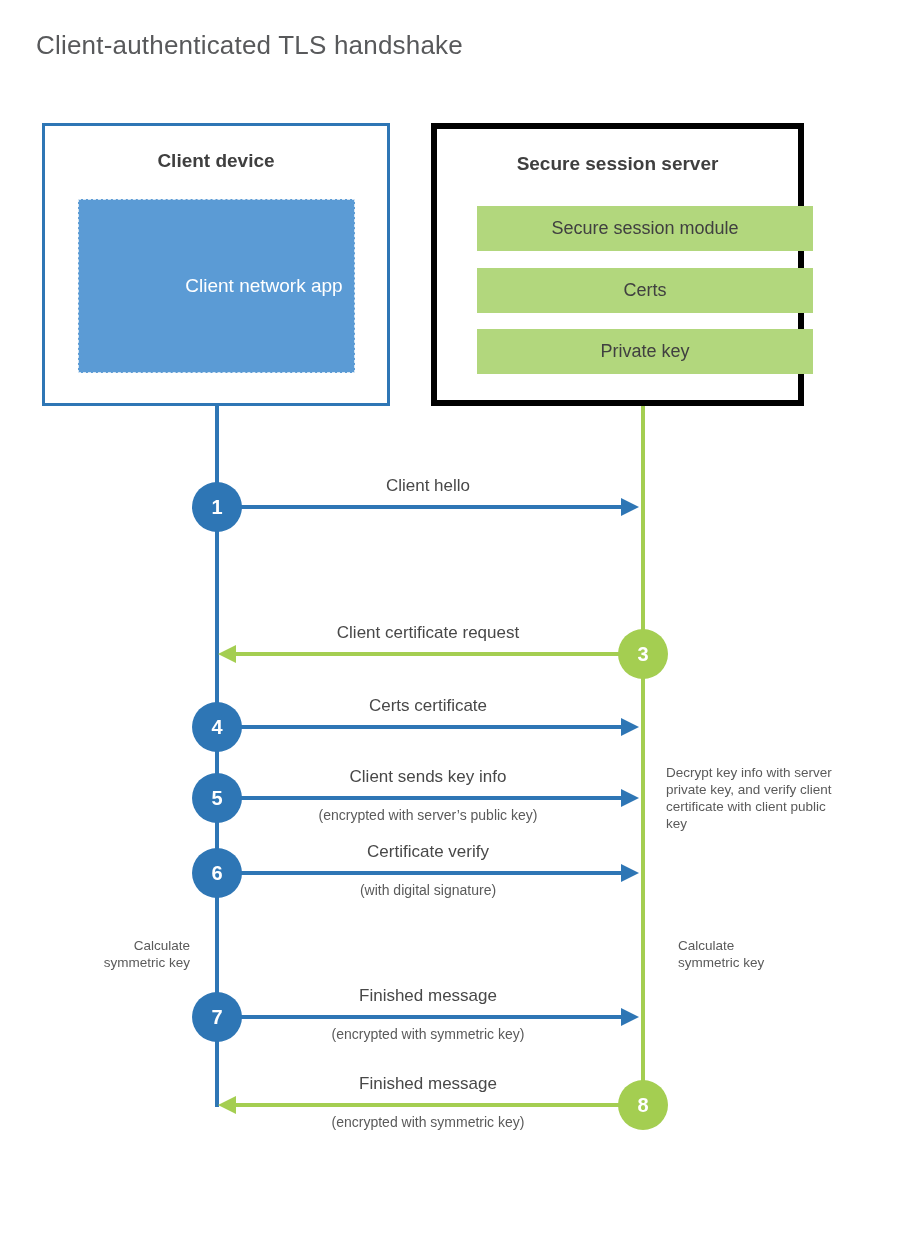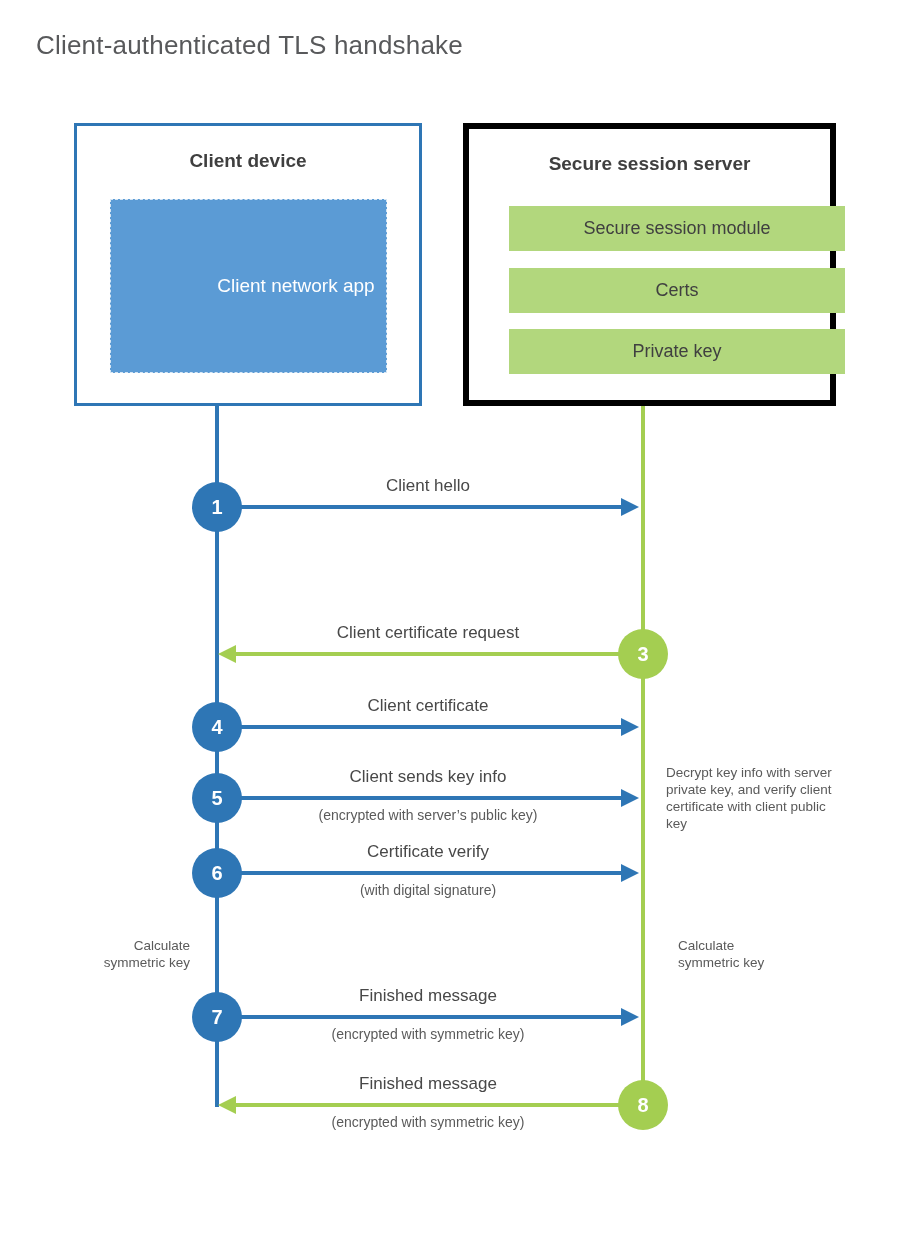--- a/index.html
+++ b/index.html
@@ -8,21 +8,21 @@
   .canvas {
     position:relative; width:900px; height:1256px; background:#fff;
     overflow:hidden; margin:0 auto;
   }
   .page-title {
     position:absolute; left:36px; top:30px;
     font-size:26px; font-weight:300; color:#58595b; letter-spacing:0.2px;
   }
 
   
-  .actor-box { position:absolute; top:123px; height:283px; background:#fff;margin-left:32px; }
+  .actor-box { position:absolute; top:123px; height:283px; background:#fff; }
   .client-box { left:42px; width:348px; border:3px solid #2e76b5; }
   .server-box { left:431px; width:373px; border:6px solid #000000; }
   .actor-title {
     margin-top:24px; text-align:center;
     font-size:19px; font-weight:bold; color:#3f3f3f;
   }
   .client-inner {
     position:absolute; left:33px; top:73px; width:277px; height:174px;
     background:#5b9bd5; border:1px dashed rgba(255,255,255,0.75);
     display:flex; align-items:center; justify-content:flex-end;
@@ -110,21 +110,21 @@
   <div class="step from-server" style="top:629px">
     <div class="msg-label">Client certificate request</div>
     <div class="shaft"></div>
     <div class="head"></div>
     <div class="circle">
         <span>3</span>
       </div>
   </div>
 
   <div class="step from-client" style="top:702px">
-    <div class="msg-label">Client certificate</div>
+    <div class="msg-label">Certs certificate</div>
     <div class="shaft"></div>
     <div class="head"></div>
     <div class="circle">
         <span>4</span>
       </div>
   </div>
 
   <div class="step from-client" style="top:773px">
     <div class="msg-label">Client sends key info</div>
     <div class="shaft"></div>

